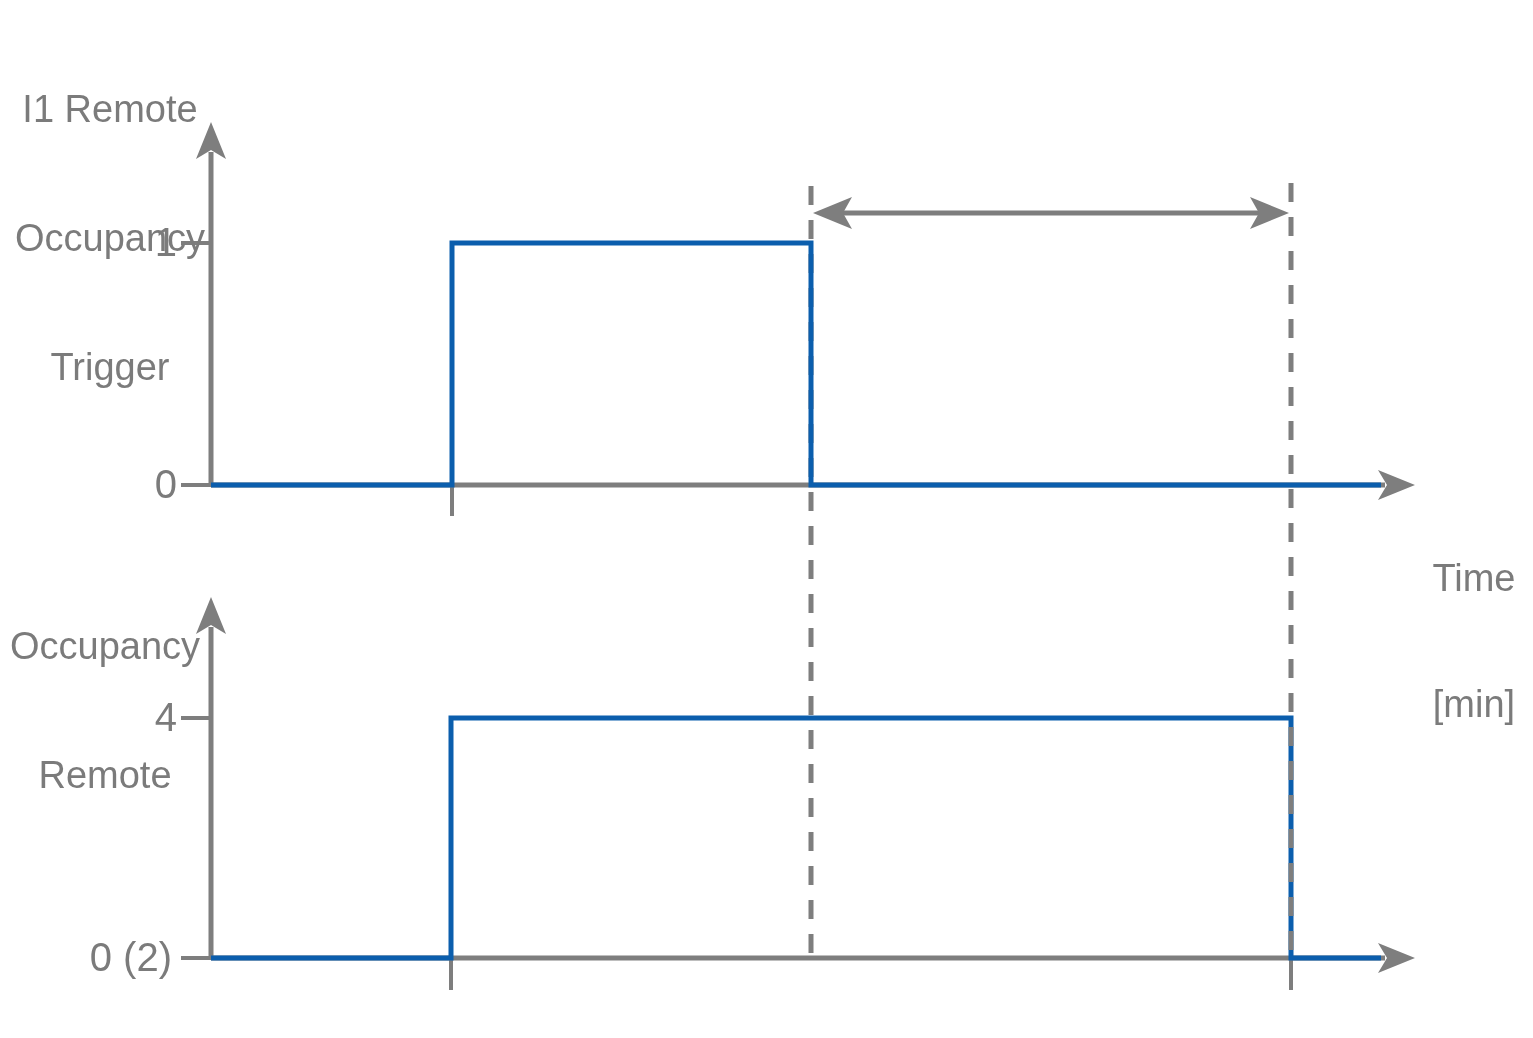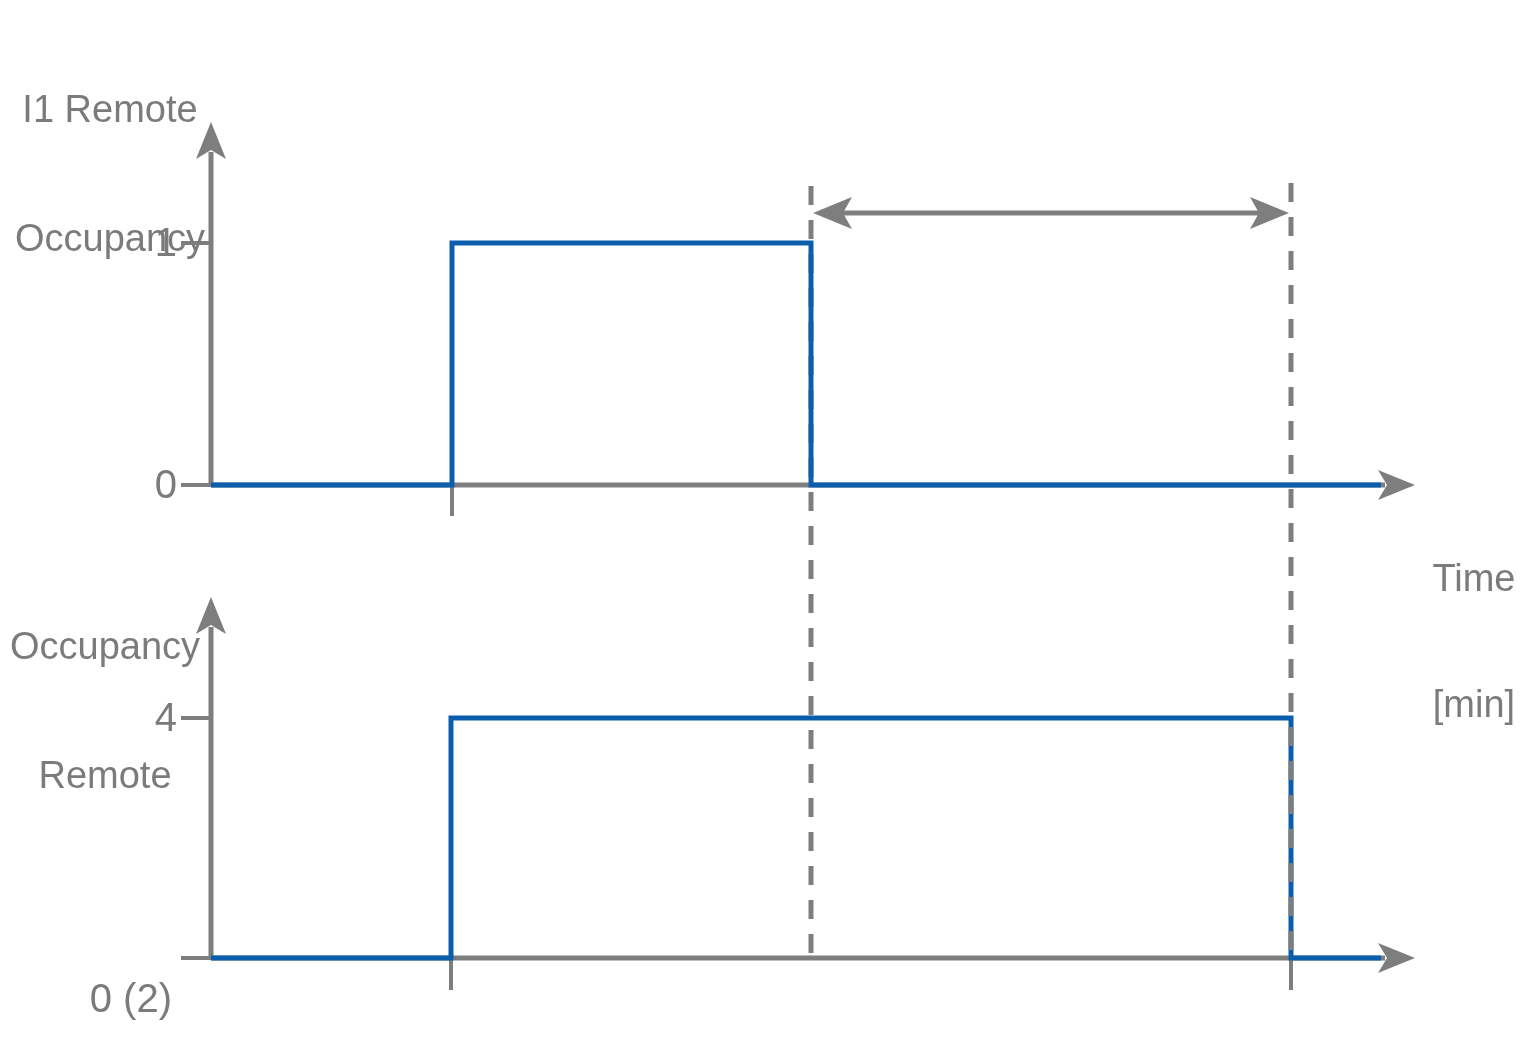--- a/index.html
+++ b/index.html
@@ -87,37 +87,38 @@
     <g>
       <line x1="838" y1="213" x2="1264" y2="213" stroke="#7e7e7e" stroke-width="5"></line>
       <polygon points="813,213 852,197 843,213 852,229" fill="#7e7e7e"></polygon>
       <polygon points="1289,213 1250,197 1259,213 1250,229" fill="#7e7e7e"></polygon>
     </g>
   </svg>
 
   <div class="lbl center" style="left:0px; top:2px; width:220px;">
     <div>I1 Remote</div>
     <div>Occupancy</div>
+    <div>Trigger</div>
   </div>
 
   <div class="lbl tick-label right" style="left:57px; top:220px; width:120px;">1</div>
   <div class="lbl tick-label right" style="left:57px; top:462px; width:120px;">0</div>
 
 
   <div class="lbl center" style="left:1418px; top:473px; width:112px; line-height:42px;">
     <div>Time</div>
     <div>[min]</div>
   </div>
 
   <div class="lbl center" style="left:0px; top:539px; width:210px;">
     <div>Occupancy</div>
     <div>Remote</div>
   </div>
 
   <div class="lbl tick-label right" style="left:57px; top:695px; width:120px;">4</div>
-  <div class="lbl tick-label right" style="left:32px; top:935px; width:140px;margin-top:41px;">0 (2)</div>
+  <div class="lbl tick-label right" style="left:32px; top:935px; width:140px;">0 (2)</div>
 
   <div class="lbl center" style="left:1418px; top:951px; width:112px; line-height:42px;">
     <div>Time</div>
     
   </div>
 
 </div>
 
 </body></html>

